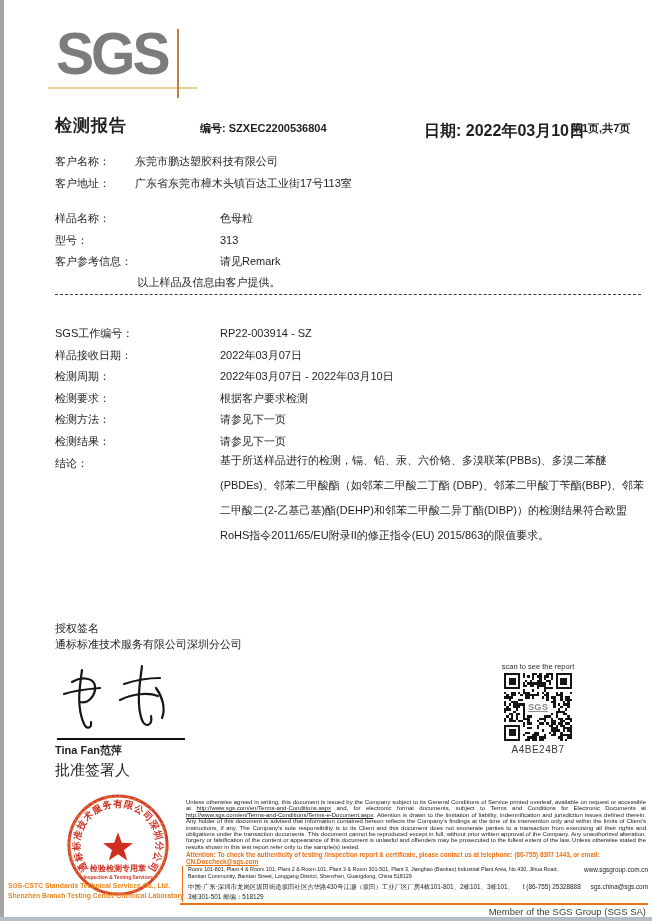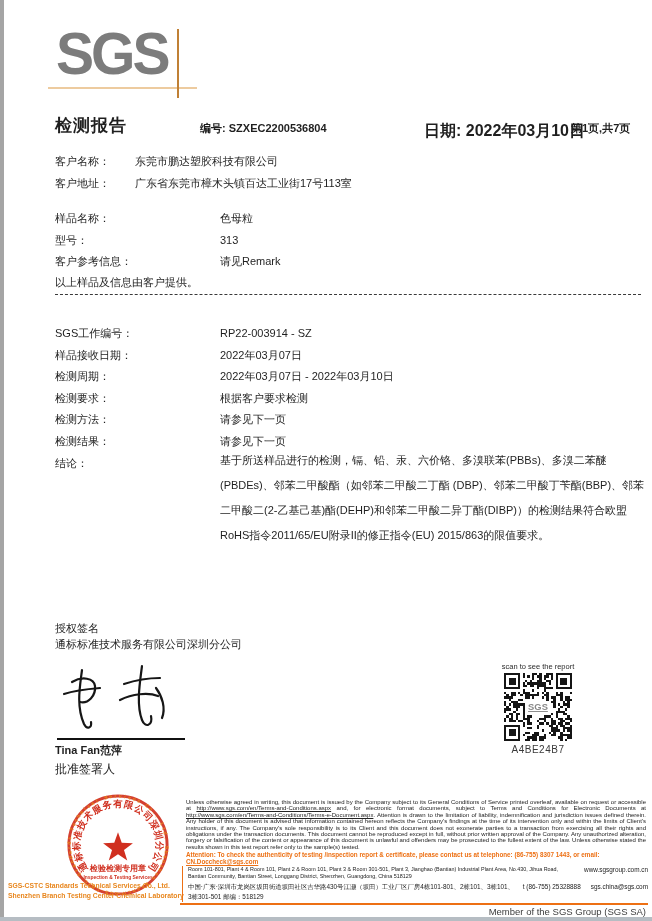--- a/index.html
+++ b/index.html
@@ -19,33 +19,33 @@
   .h-no{position:absolute;left:200px;top:121px;font-size:11px;font-weight:bold;}
   .h-date{position:absolute;left:424px;top:121px;font-size:16px;font-weight:bold;}
   .h-page{position:absolute;left:551px;top:121px;font-size:11px;font-weight:bold;margin-left:20px;}
 
   
   .kv{display:flex;font-size:11px;line-height:21.5px;white-space:nowrap;}
   .kv .k{flex:0 0 80px;}
   .client{position:absolute;left:55px;top:151px;}
   .sample{position:absolute;left:55px;top:208px;}
   .sample .kv .k,.job .kv .k{flex:0 0 165px;}
-  .note{font-size:11px;line-height:19px;}
+  .note{font-size:11px;line-height:19px;text-align:right;}
   .dashline{position:absolute;left:55px;top:294px;width:586px;border-top:1.4px dashed #3a3a3a;}
   .job{position:absolute;left:55px;top:323px;}
   .conclusion{position:absolute;left:55px;top:448px;width:592px;display:flex;font-size:11px;}
   .conclusion .k{flex:0 0 165px;margin-top:8px;}
   .conclusion .v{flex:1;line-height:25px;}
 
   
   .sig-company{position:absolute;left:55px;top:620px;font-size:11px;line-height:16px;}
   .sig-svg{position:absolute;left:58px;top:660px;}
   .sig-line{position:absolute;left:57px;top:738px;width:128px;height:2px;background:#111;}
   .sig-name{position:absolute;left:55px;top:743px;font-size:11px;font-weight:bold;}
-  .sig-role{position:absolute;left:55px;top:761px;font-size:12px;}
+  .sig-role{position:absolute;left:55px;top:761px;font-size:15px;}
 
   
   .qr-wrap{position:absolute;left:500px;top:662px;width:76px;text-align:center;}
   .qr-cap{font-size:7.5px;color:#2b2b2b;}
   .qr-svg{width:68px;height:68px;margin-top:2px;fill:#151515;shape-rendering:crispEdges;}
   .qr-id{font-size:10px;color:#3a3a3a;letter-spacing:.5px;margin-top:-1px;}
 
   
   .stamp-svg{position:absolute;left:64px;top:791px;width:108px;height:108px;}
   .cstc{position:absolute;left:8px;top:881px;width:178px;color:#e8861d;font-size:6.8px;

